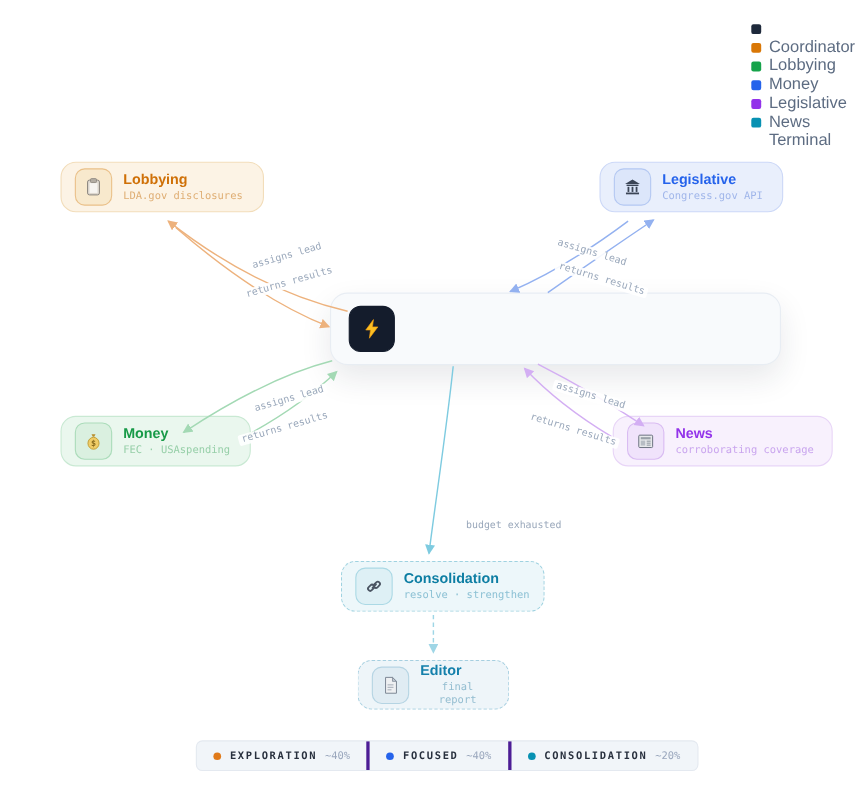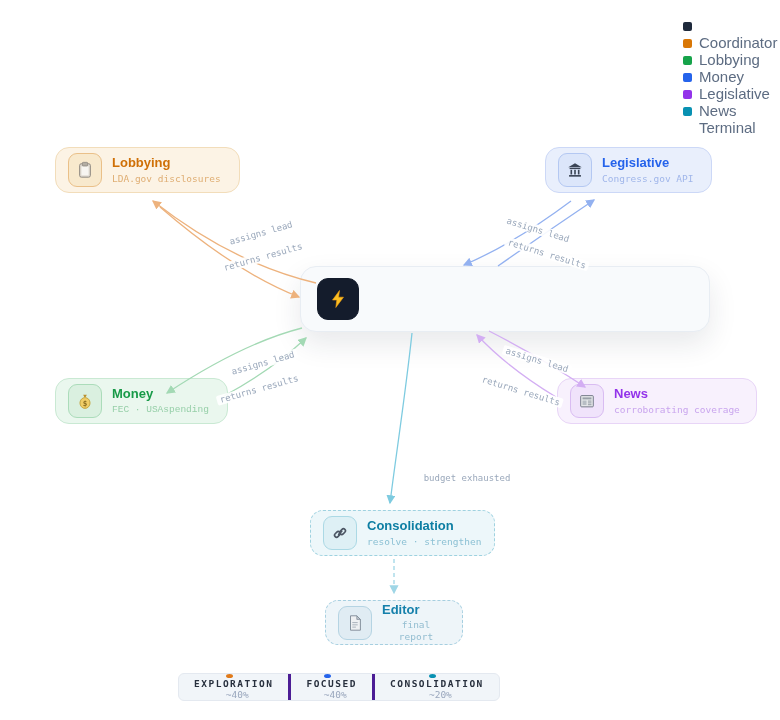--- a/index.html
+++ b/index.html
@@ -31,21 +31,21 @@
   #node-lobbying{left:55px;top:147px;width:185px;height:46px;background:#fcf3e5;border-color:#f2ddba;}
   #node-lobbying .iconbox{background:#f8e9cd;border-color:#eac089;}
   #node-lobbying .t{color:#cf7007;} #node-lobbying .s{color:#dfae74;}
 
   #node-legislative{left:545px;top:147px;width:167px;height:46px;background:#e9effc;border-color:#ccd8f7;}
   #node-legislative .iconbox{background:#dce6fa;border-color:#b4c8f2;}
   #node-legislative .t{color:#2563eb;} #node-legislative .s{color:#a0b6ea;}
 
   #node-money{left:55px;top:378px;width:173px;height:46px;background:#eaf7ee;border-color:#c9e9d3;}
   #node-money .iconbox{background:#daf0e0;border-color:#abdcba;}
-  #node-money .t{color:#189a48;} #node-money .s{color:#96cfa8;font-family:Liberation Mono, monospace;}
+  #node-money .t{color:#189a48;} #node-money .s{color:#96cfa8;}
 
   #node-news{left:557px;top:378px;width:200px;height:46px;background:#f8f1fd;border-color:#e8d5f7;}
   #node-news .iconbox{background:#f0e3fb;border-color:#d9bcf2;}
   #node-news .t{color:#9333ea;} #node-news .s{color:#c9a5ee;}
 
   #node-consolidation{left:310px;top:510px;width:185px;height:46px;background:#edf7fa;
         border:1.5px dashed #9fd2e0;border-radius:13px;}
   #node-consolidation .iconbox{background:#def0f5;border-color:#abd9e5;}
   #node-consolidation .t{color:#0d7ea3;} #node-consolidation .s{color:#8cc1d4;}
 
@@ -65,21 +65,21 @@
   #edges{position:absolute;left:0;top:0;z-index:4;pointer-events:none;}
   .elabel{position:absolute;z-index:5;font-family:"DejaVu Sans Mono",monospace;font-size:9px;
           color:#9aa8bb;background:rgba(255,255,255,.9);padding:0 3px;border-radius:2px;
           white-space:nowrap;transform:translate(-50%,-50%);}
   .rneg{transform:translate(-50%,-50%) rotate(-16deg);}
   .rpos{transform:translate(-50%,-50%) rotate(17deg);}
 
   
   #footer{position:absolute;left:178px;top:673px;height:28px;display:flex;align-items:stretch;
           background:#f1f5f9;border:1px solid #e4e9f0;border-radius:6px;box-sizing:border-box;}
-  .stat{display:flex;align-items:center;padding:0 15px;flex-direction:column;}
+  .stat{display:flex;align-items:center;padding:0 15px;}
   .stat + .stat{border-left:3px solid #4c1d95;}
   .stat .dot{width:7px;height:7px;border-radius:50%;margin-right:8px;}
   .stat .nm{font-family:"DejaVu Sans Mono",monospace;font-size:9.5px;font-weight:bold;
             letter-spacing:1.5px;color:#28303e;}
   .stat .pct{font-family:"DejaVu Sans Mono",monospace;font-size:9.5px;color:#9aa7bd;margin-left:7px;}
 </style>
 </head>
 <body>
 
 <div id="canvas">

